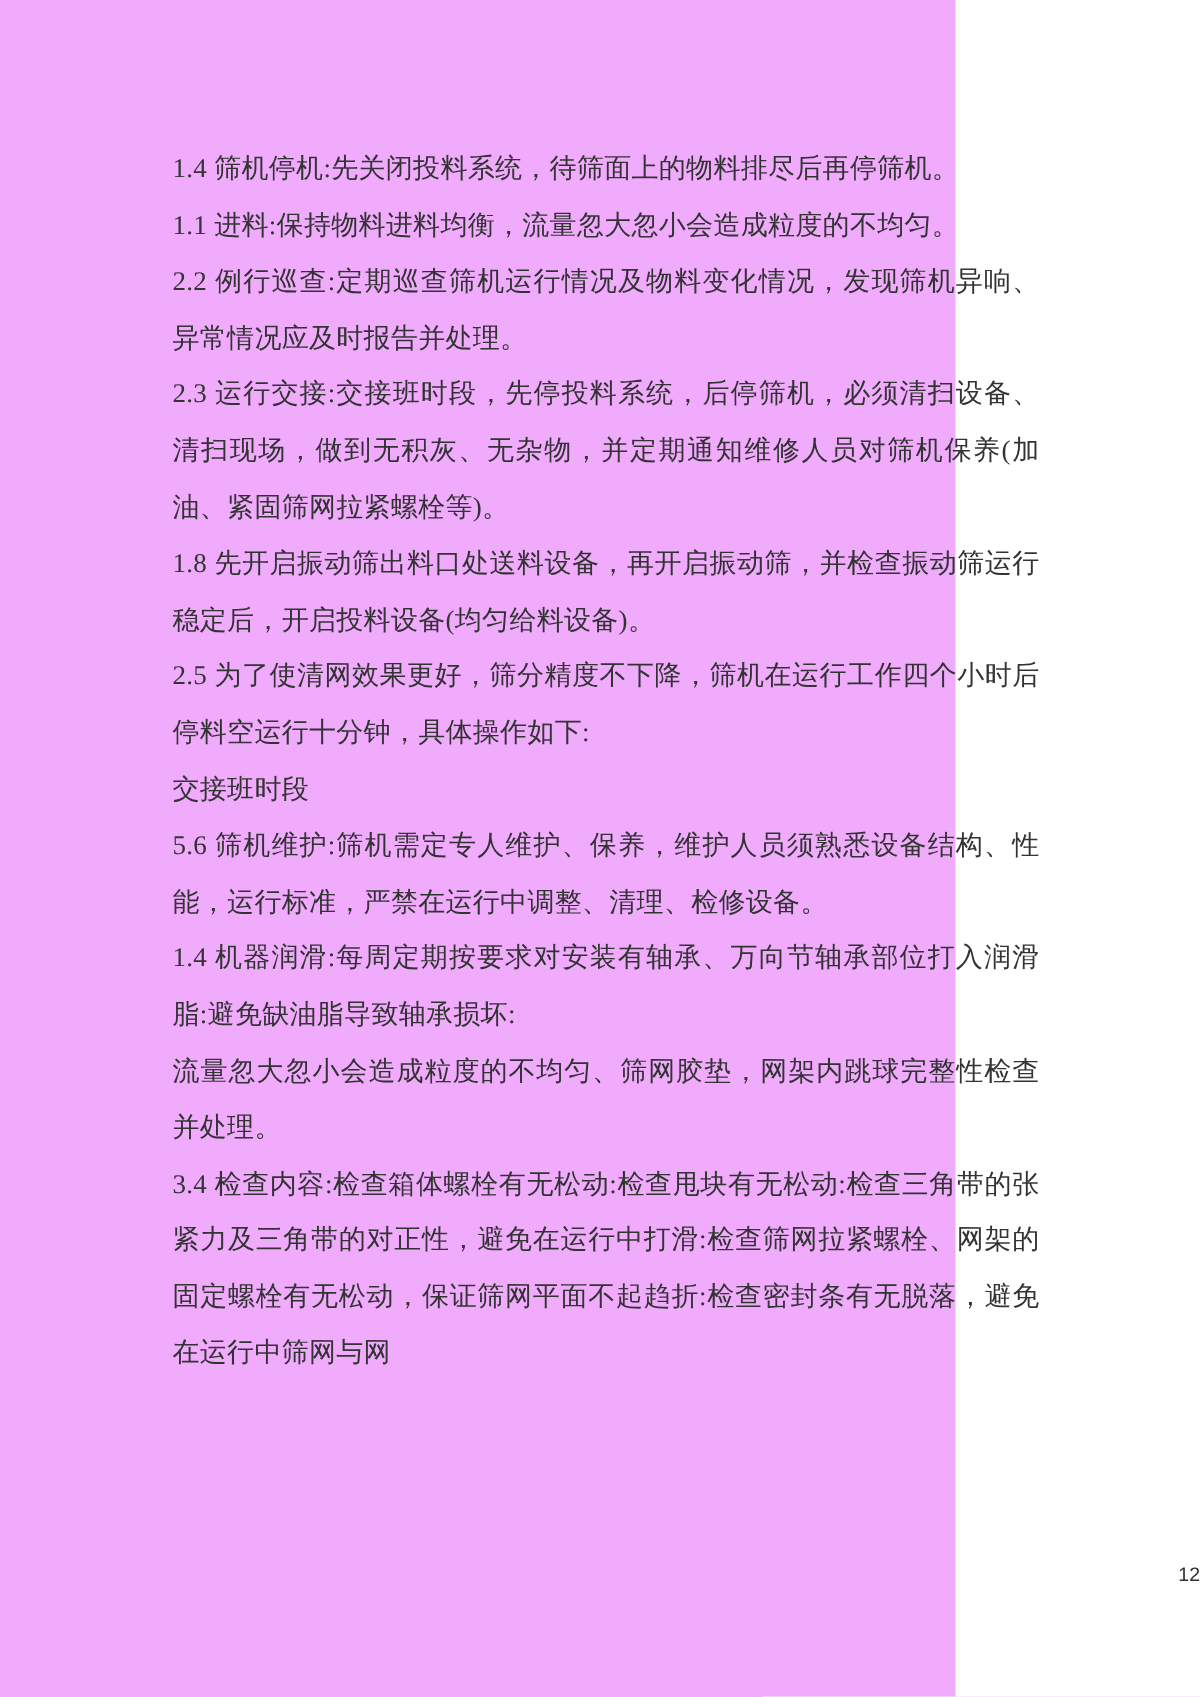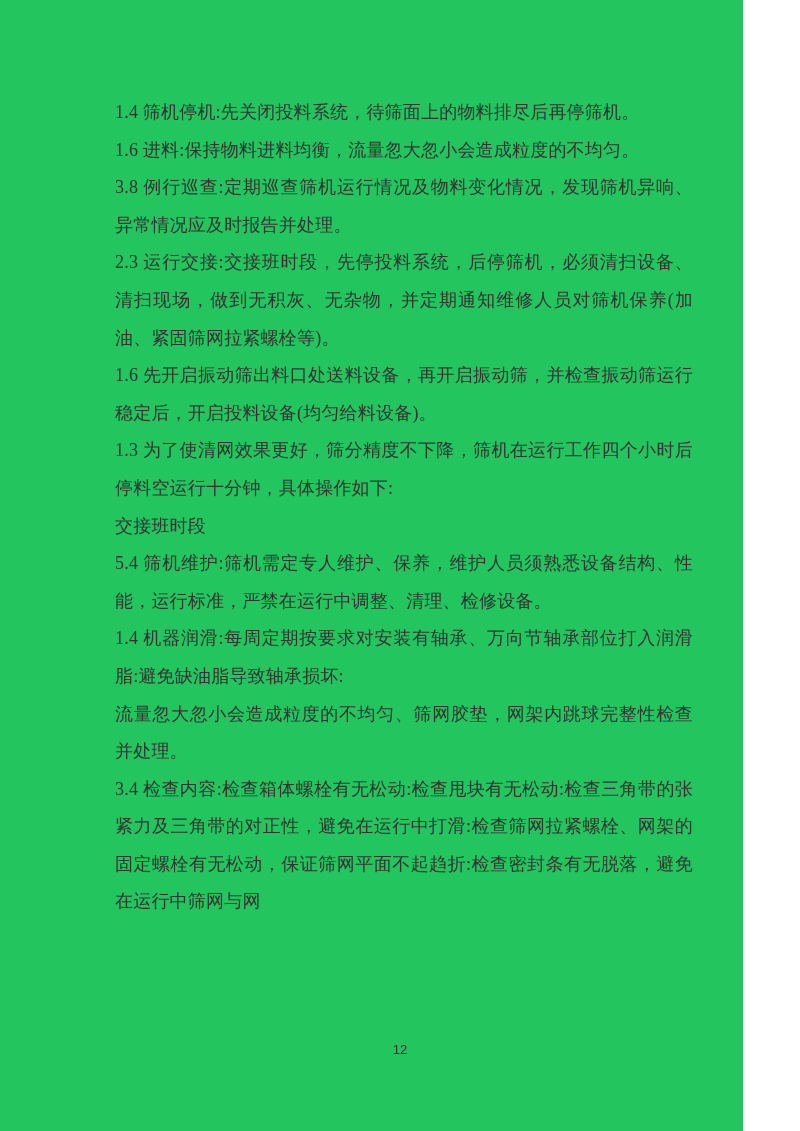--- a/index.html
+++ b/index.html
@@ -11,23 +11,23 @@
     width: 800px;
     height: 1131px;
     position: relative;
     overflow: hidden;
     font-family: "Liberation Serif", serif;
   }
   .page {
     position: absolute;
     left: 0;
     top: 0;
-    width: 743px;
+    width: 637px;
     height: 1131px;
-    background: #22c55e;
+    background: #f0abfc;
   }
   .content {
     position: absolute;
     left: 115px;
     top: 94px;
     width: 578px;
   }
   .doc-line {
     margin: 0;
     padding: 0;
@@ -37,37 +37,37 @@
     text-align: justify;
     white-space: pre-wrap;
     letter-spacing: 0.2px;
     word-break: break-all;
   }
   .page-number {
     position: absolute;
     left: 0;
     top: 1042px;
     width: 800px;
-    text-align: center;
+    text-align: right;
     font-family: "Liberation Sans", sans-serif;
     font-size: 13px;
     color: #333333;
   }
 </style>
 </head>
 <body>
 
 <div class="page">
   <div class="content">
     <p class="doc-line">1.4 筛机停机:先关闭投料系统，待筛面上的物料排尽后再停筛机。</p>
-    <p class="doc-line">1.6 进料:保持物料进料均衡，流量忽大忽小会造成粒度的不均匀。</p>
-    <p class="doc-line">3.8 例行巡查:定期巡查筛机运行情况及物料变化情况，发现筛机异响、异常情况应及时报告并处理。</p>
+    <p class="doc-line">1.1 进料:保持物料进料均衡，流量忽大忽小会造成粒度的不均匀。</p>
+    <p class="doc-line">2.2 例行巡查:定期巡查筛机运行情况及物料变化情况，发现筛机异响、异常情况应及时报告并处理。</p>
     <p class="doc-line">2.3 运行交接:交接班时段，先停投料系统，后停筛机，必须清扫设备、清扫现场，做到无积灰、无杂物，并定期通知维修人员对筛机保养(加油、紧固筛网拉紧螺栓等)。</p>
-    <p class="doc-line">1.6 先开启振动筛出料口处送料设备，再开启振动筛，并检查振动筛运行稳定后，开启投料设备(均匀给料设备)。</p>
-    <p class="doc-line">1.3 为了使清网效果更好，筛分精度不下降，筛机在运行工作四个小时后停料空运行十分钟，具体操作如下:</p>
+    <p class="doc-line">1.8 先开启振动筛出料口处送料设备，再开启振动筛，并检查振动筛运行稳定后，开启投料设备(均匀给料设备)。</p>
+    <p class="doc-line">2.5 为了使清网效果更好，筛分精度不下降，筛机在运行工作四个小时后停料空运行十分钟，具体操作如下:</p>
     <p class="doc-line">交接班时段</p>
-    <p class="doc-line">5.4 筛机维护:筛机需定专人维护、保养，维护人员须熟悉设备结构、性能，运行标准，严禁在运行中调整、清理、检修设备。</p>
+    <p class="doc-line">5.6 筛机维护:筛机需定专人维护、保养，维护人员须熟悉设备结构、性能，运行标准，严禁在运行中调整、清理、检修设备。</p>
     <p class="doc-line">1.4 机器润滑:每周定期按要求对安装有轴承、万向节轴承部位打入润滑脂:避免缺油脂导致轴承损坏:</p>
     <p class="doc-line">流量忽大忽小会造成粒度的不均匀、筛网胶垫，网架内跳球完整性检查并处理。</p>
     <p class="doc-line">3.4 检查内容:检查箱体螺栓有无松动:检查甩块有无松动:检查三角带的张紧力及三角带的对正性，避免在运行中打滑:检查筛网拉紧螺栓、网架的固定螺栓有无松动，保证筛网平面不起趋折:检查密封条有无脱落，避免在运行中筛网与网</p>
   </div>
   <div class="page-number">12</div>
 </div>
 
 </body></html>

